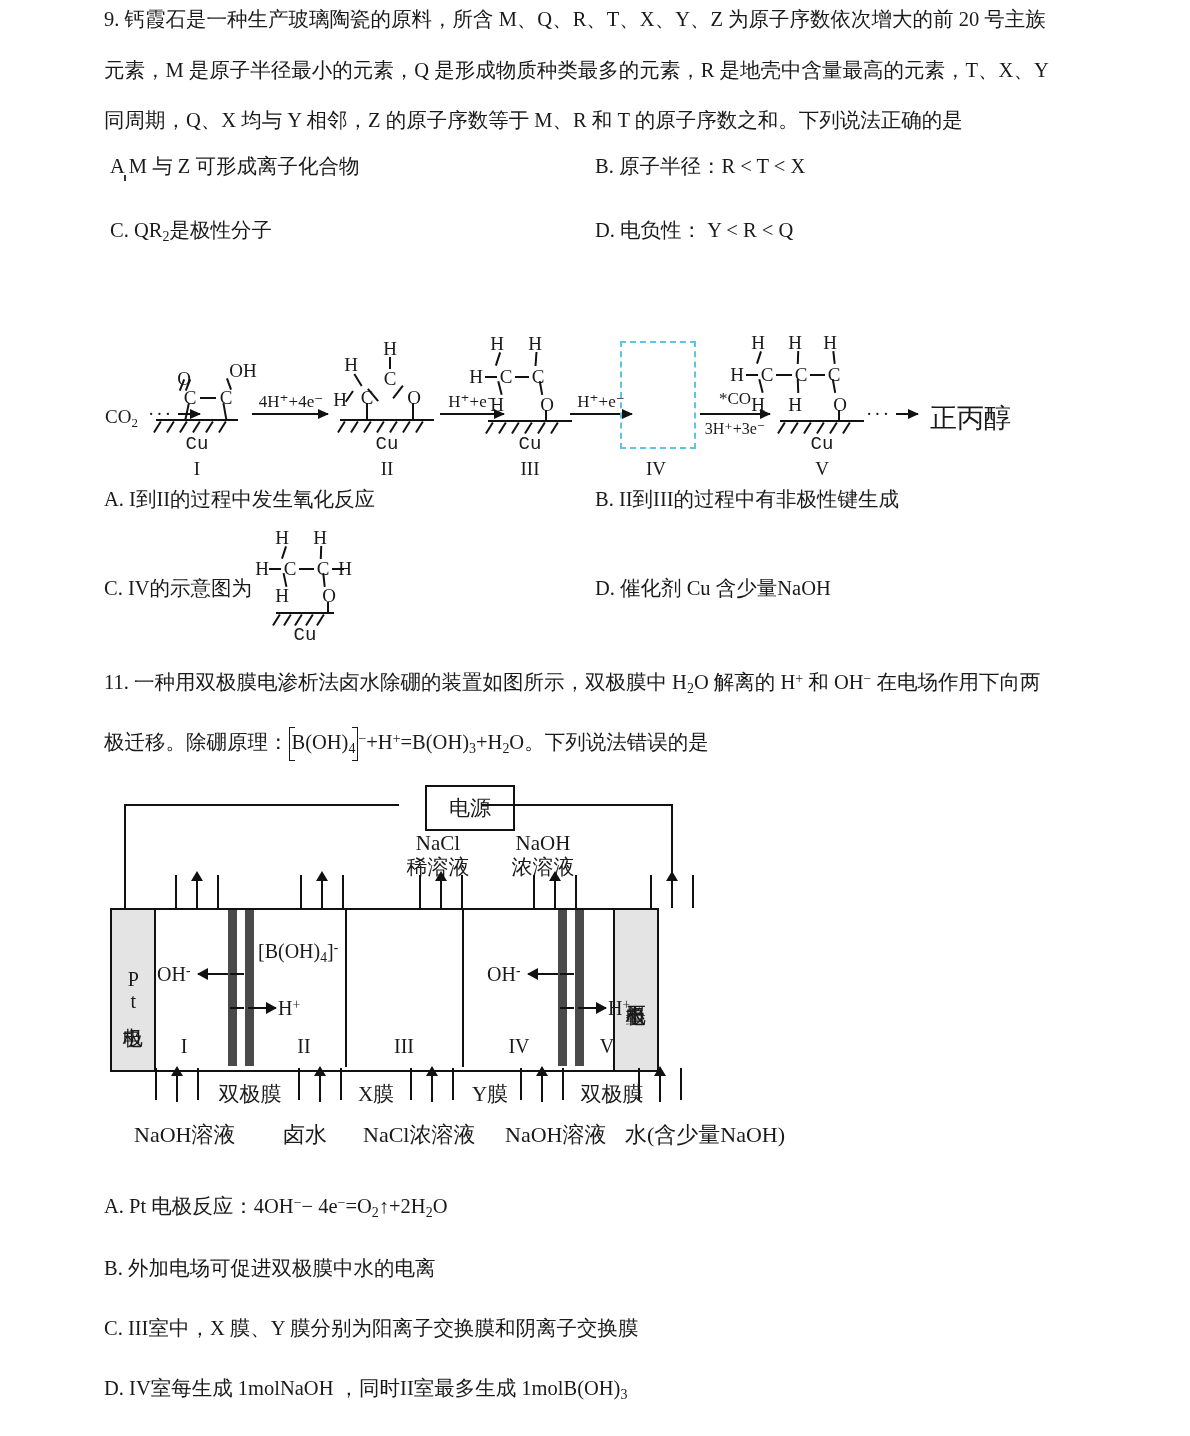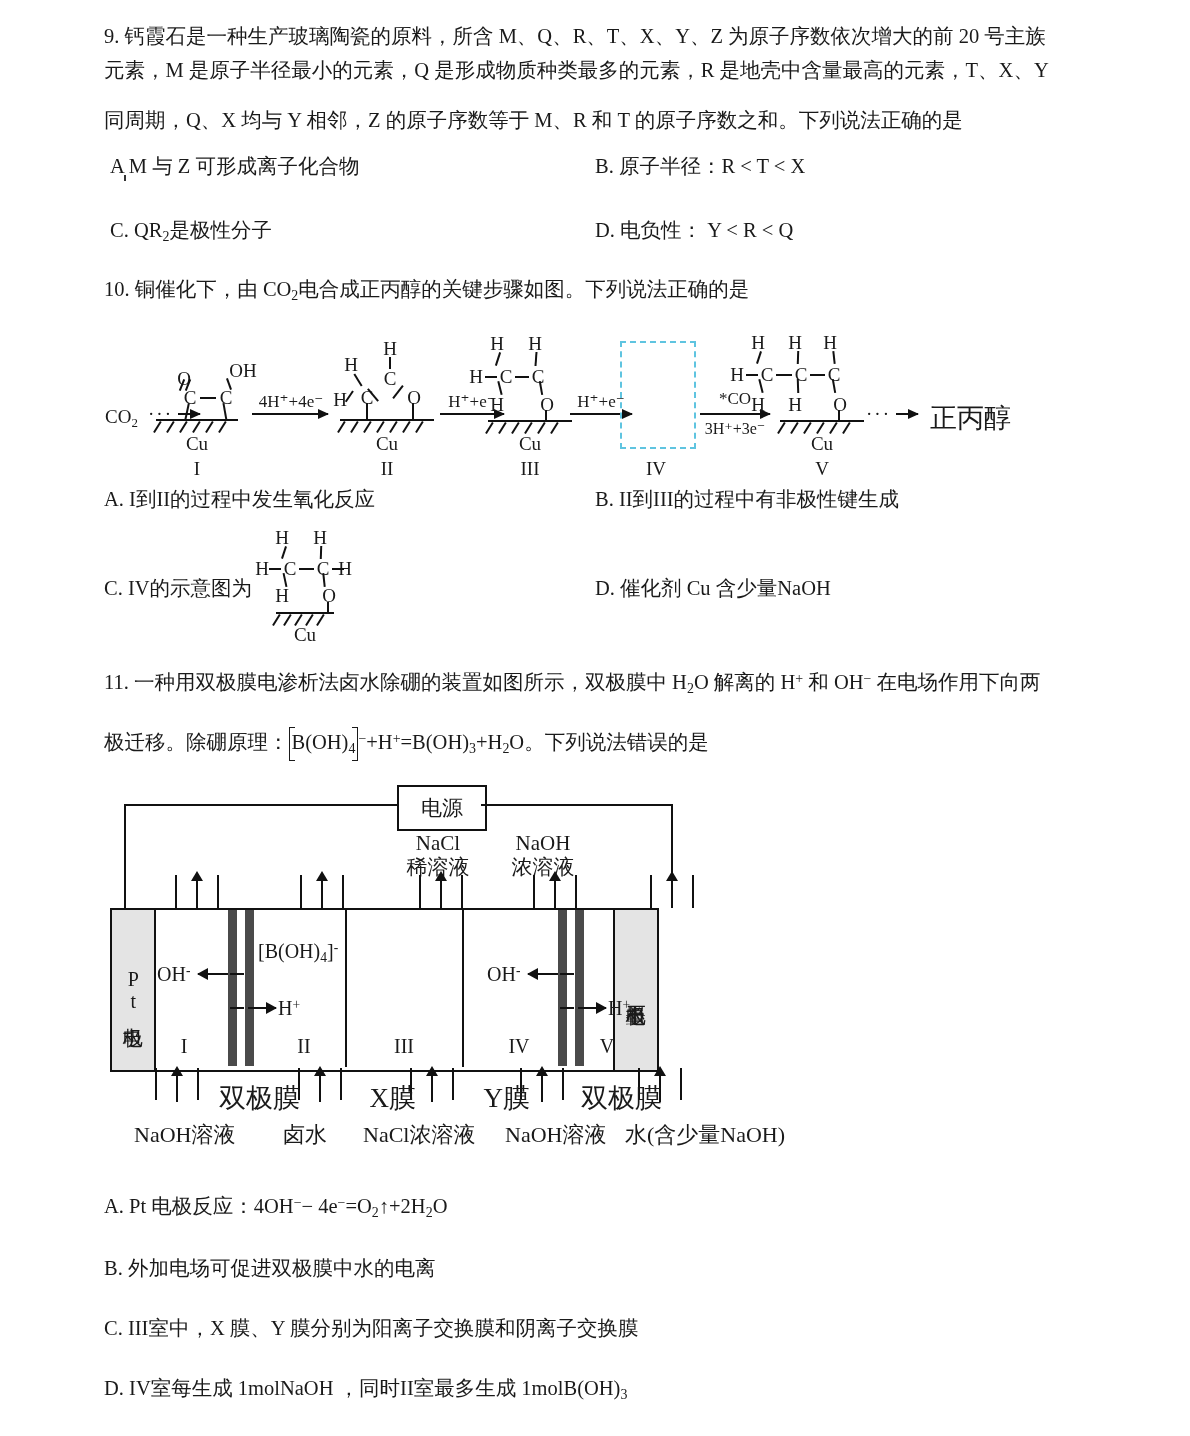--- a/index.html
+++ b/index.html
@@ -30,34 +30,34 @@
 
   
   #scheme{position:absolute;left:0;top:315;width:1190px;height:170px;}
   .mol{position:absolute;font-size:19px;line-height:1;font-family:Liberation Serif, serif;}
   .atom{position:absolute;font-size:19px;line-height:1;text-align:center;}
   .bond{position:absolute;background:#111;}
   .surf{position:absolute;}
   .surf .base{position:absolute;left:0;top:0;width:100%;height:2px;background:#111;}
   .hatch{position:absolute;width:2px;height:13px;background:#111;
          transform:rotate(32deg);transform-origin:top left;}
-  .culabel{position:absolute;font-size:19px;text-align:center;width:60px;}
+  .culabel{position:absolute;font-size:19px;text-align:center;width:60px;font-family:Liberation Mono, monospace;}
   .roman{position:absolute;font-size:19px;text-align:center;width:60px;}
   .arrow{position:absolute;height:2px;background:#111;}
   .arrow:after{content:"";position:absolute;right:-1px;top:-4.5px;
       border-left:11px solid #111;border-top:5.5px solid transparent;border-bottom:5.5px solid transparent;}
   .arrlbl{position:absolute;font-size:17px;text-align:center;white-space:nowrap;}
   .dashlead{position:absolute;font-size:19px;letter-spacing:2px;}
   .boxIV{position:absolute;border:2px dashed #5fc4e0;background:transparent;}
 
   
   #app{position:absolute;left:0;top:780px;width:1190px;height:400px;}
   .ln{position:absolute;background:#111;}
   .psu{position:absolute;border:2.2px solid #111;background:#fff;
-       display:flex;align-items:center;justify-content:center;font-size:21px;}
+       display:flex;align-items:center;justify-content:center;font-size:21px;margin-left:28px;}
   .celloutline{position:absolute;border:2.4px solid #111;background:#fff;}
   .electrode{position:absolute;background:#e4e4e4;border:2px solid #111;
        display:flex;align-items:center;justify-content:center;}
   .electrode span{writing-mode:vertical-rl;text-orientation:upright;
        font-size:20px;line-height:1.02;letter-spacing:0px;}
   .mem{position:absolute;background:#4a4a4a;}
   .divider{position:absolute;background:#111;width:2.4px;}
   .tube{position:absolute;}
   .tube .tl,.tube .tr{position:absolute;width:2.2px;background:#111;}
   .uparrow{position:absolute;width:2.2px;background:#111;}
@@ -65,40 +65,39 @@
       border-bottom:10px solid #111;border-left:6.2px solid transparent;border-right:6.2px solid transparent;}
   .celltxt{position:absolute;font-size:20px;white-space:nowrap;}
   .romanC{position:absolute;font-size:20px;text-align:center;}
   .ionarrow{position:absolute;height:2.2px;background:#111;}
   .ionarrow.left:before{content:"";position:absolute;left:-1px;top:-5px;
       border-right:11px solid #111;border-top:6px solid transparent;border-bottom:6px solid transparent;}
   .ionarrow.right:after{content:"";position:absolute;right:-1px;top:-5px;
       border-left:11px solid #111;border-top:6px solid transparent;border-bottom:6px solid transparent;}
   .tick{position:absolute;height:2.2px;width:14px;background:#111;}
   .toplbl{position:absolute;font-size:21px;text-align:center;line-height:1.12;}
-  .memlbl{position:absolute;font-size:27px;text-align:right;white-space:nowrap;}
+  .memlbl{position:absolute;font-size:21px;text-align:center;white-space:nowrap;}
   .feed{position:absolute;font-size:22px;white-space:nowrap;}
 </style>
 </head>
 <body>
 
 <div class="page">
 
-  <div class="q-line" style="left:104px;top:26px;">9. 钙霞石是一种生产玻璃陶瓷的原料，所含 M、Q、R、T、X、Y、Z 为原子序数依次增大的前 20 号主族</div>
+  <div class="q-line" style="left:104px;top:9px;">9. 钙霞石是一种生产玻璃陶瓷的原料，所含 M、Q、R、T、X、Y、Z 为原子序数依次增大的前 20 号主族</div>
   <div class="q-line" style="left:104px;top:110px;">同周期，Q、X 均与 Y 相邻，Z 的原子序数等于 M、R 和 T 的原子序数之和。下列说法正确的是</div>
   <div class="q-line" style="left:104px;top:60px;">元素，M 是原子半径最小的元素，Q 是形成物质种类最多的元素，R 是地壳中含量最高的元素，T、X、Y</div>
 
   <div class="opt" style="left:110px;top:156px;">A  M 与 Z 可形成离子化合物</div>
   <div class="stray-dot" style="left:124px;top:175px;"></div>
   <div class="opt" style="left:595px;top:156px;">B. 原子半径：R &lt; T &lt; X</div>
 
   <div class="opt" style="left:110px;top:220px;"><span>C.  QR</span><sub>2</sub><span>是极性分子</span></div>
   <div class="opt" style="left:595px;top:220px;">D. 电负性： Y &lt; R &lt; Q</div>
 
-  <div class="q-line" style="left:104px;top:279px;"><span>10. 铜催化下，由 CO</span><sub>2</sub><span>电合成正丙醇的关键步骤如图。下列说法正确的是</span></div>
 
   <div id="scheme" style="top:315px;">
 
     <div class="mol" style="left:105px;top:92px;"><span>CO</span><sub>2</sub></div>
     <div class="dashlead" style="left:148px;top:88px;">···</div>
     <div class="arrow" style="left:178px;top:98px;width:22px;"></div>
 
     <div class="atom" style="left:174px;top:54px;width:20px;">O</div>
     <div class="atom" style="left:226px;top:46px;width:34px;">OH</div>
     <div class="atom" style="left:180px;top:73px;width:20px;">C</div>

